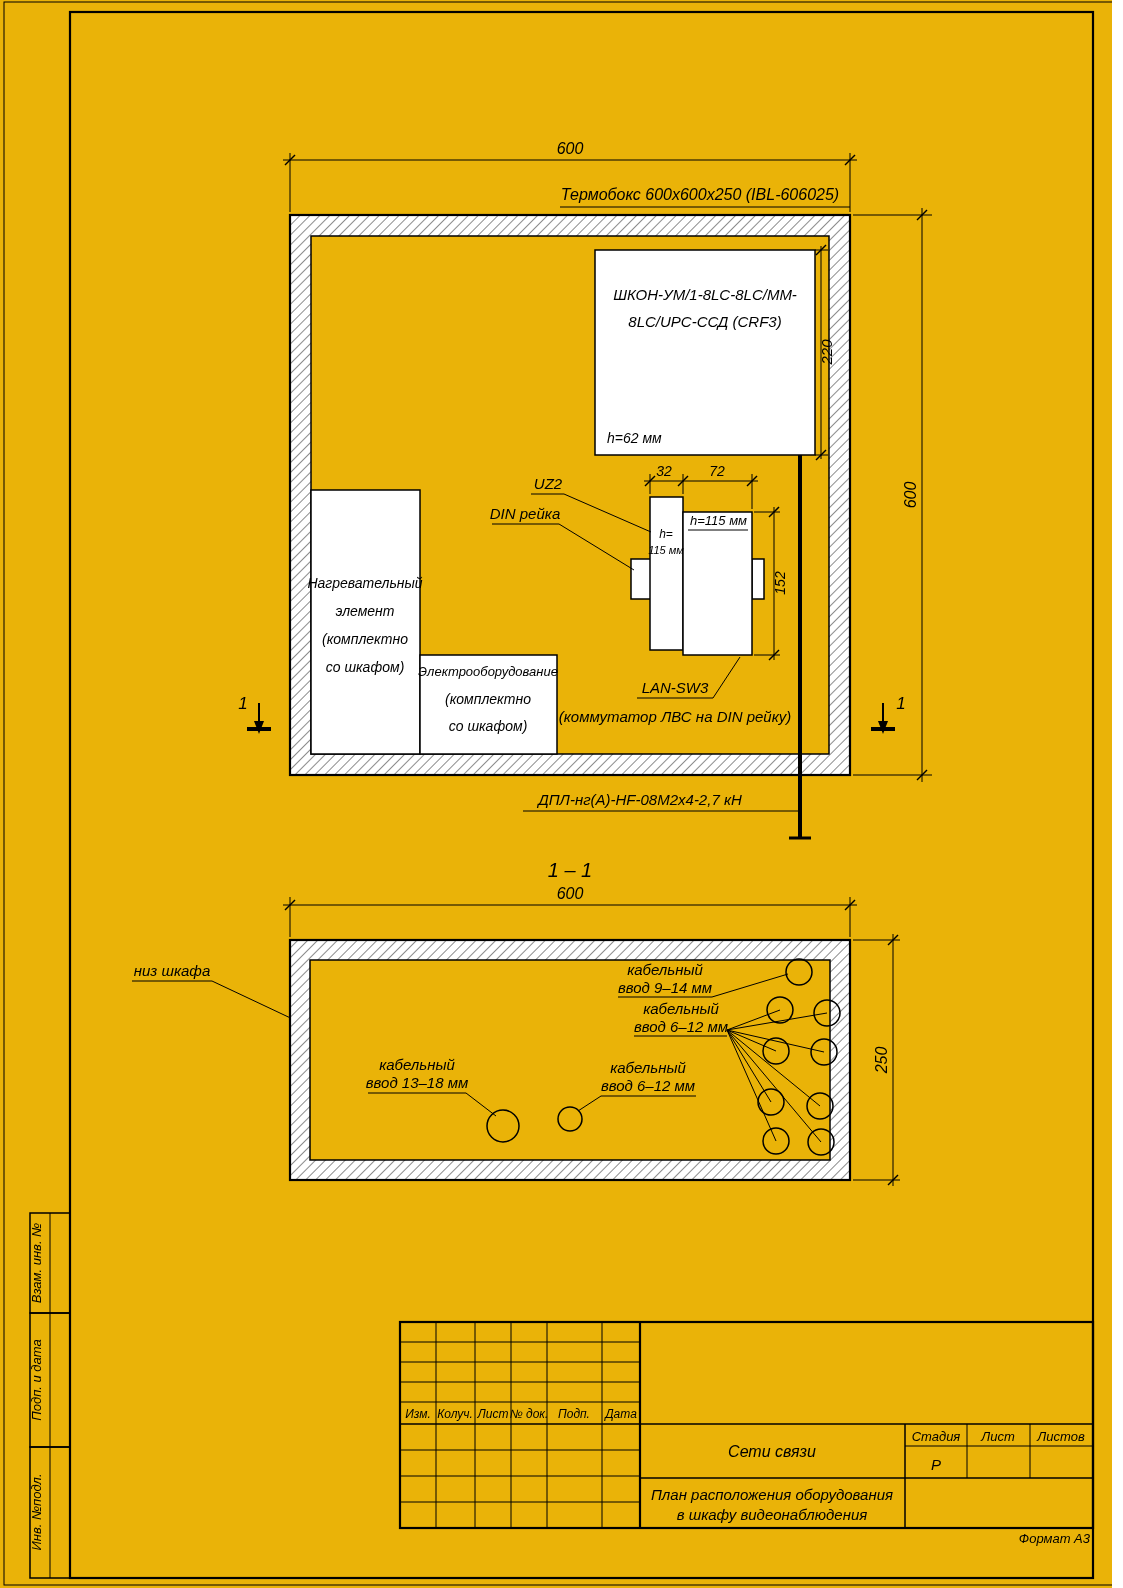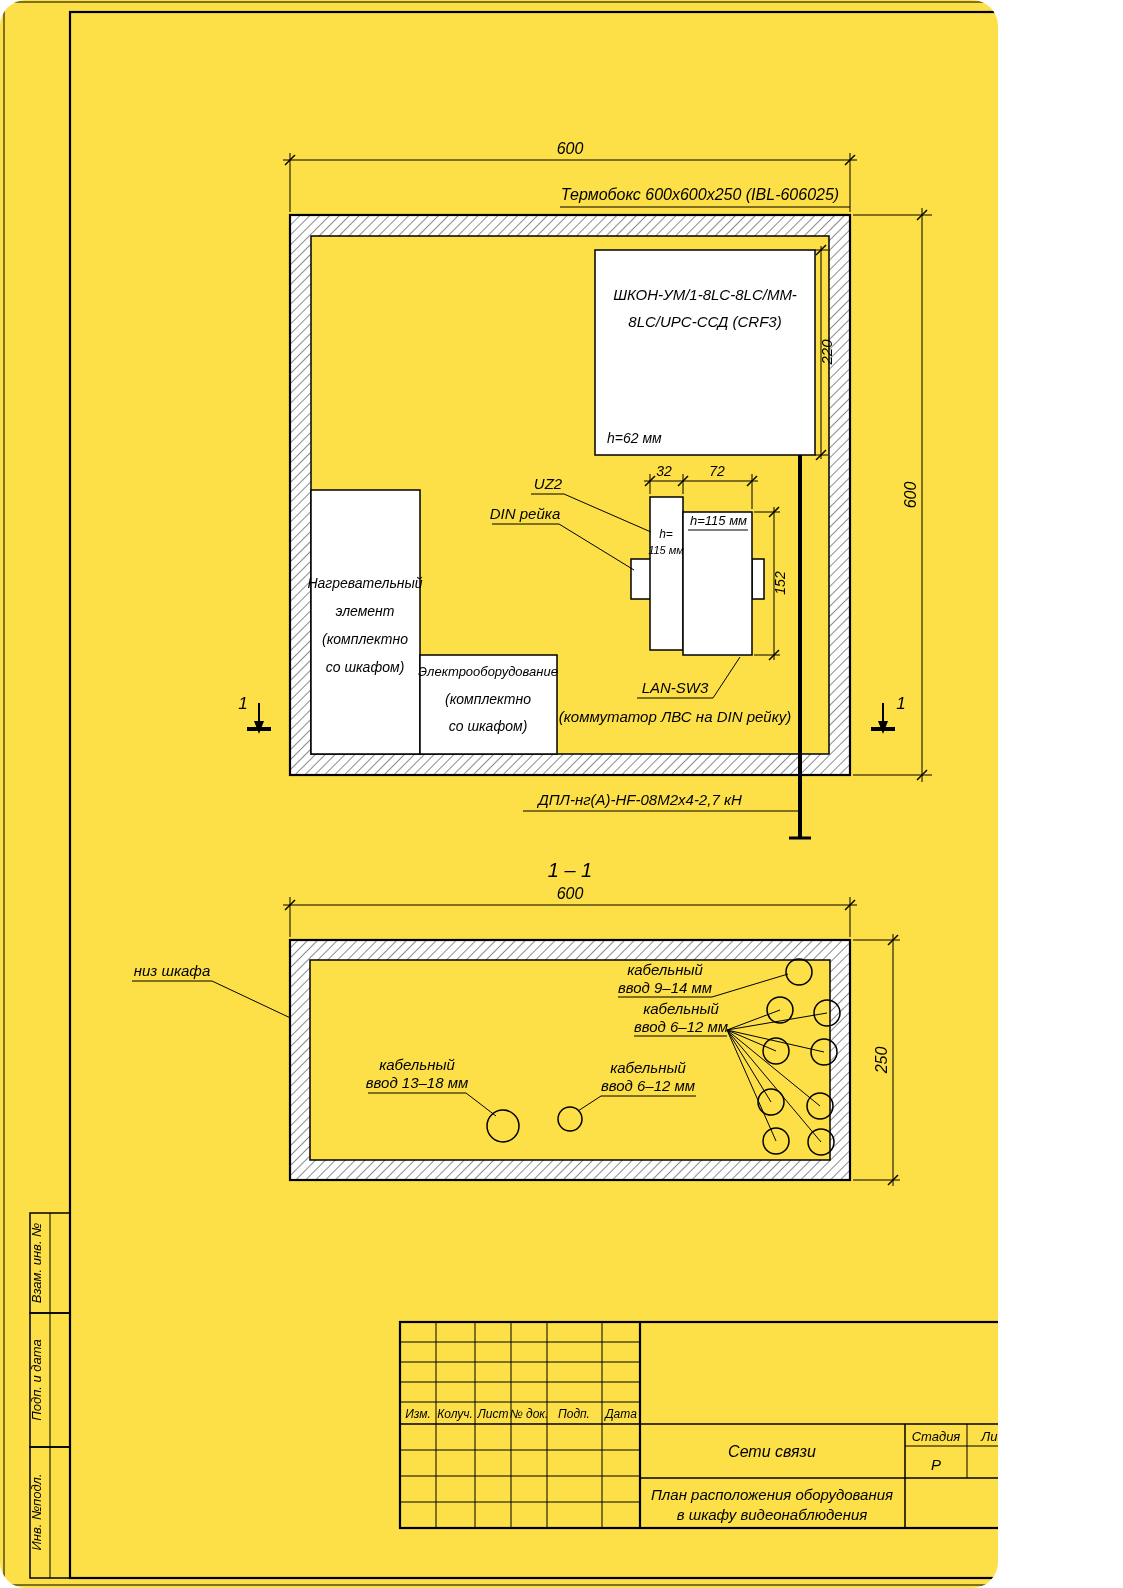--- a/index.html
+++ b/index.html
@@ -1,16 +1,16 @@
 <!DOCTYPE html>
 <html><head>
 <meta charset="utf-8">
 <style>
   html,body{margin:0;padding:0;background:#ffffff;}
-  .sheet{position:relative;width:998px;height:1588px;background:#fde047;overflow:hidden;border-radius:26px;}
+  .sheet{position:relative;width:1112px;height:1588px;background:#eab308;overflow:hidden;}
   svg{position:absolute;left:0;top:0;}
   text{font-family:"Liberation Sans",sans-serif;font-style:italic;fill:#000;}
   .ln{stroke:#000;fill:none;}
   .thin{stroke-width:1;}
   .med{stroke-width:1.5;}
   .thick{stroke-width:2.2;}
   .white{fill:#fff;}
 </style>
 </head>
 <body>

